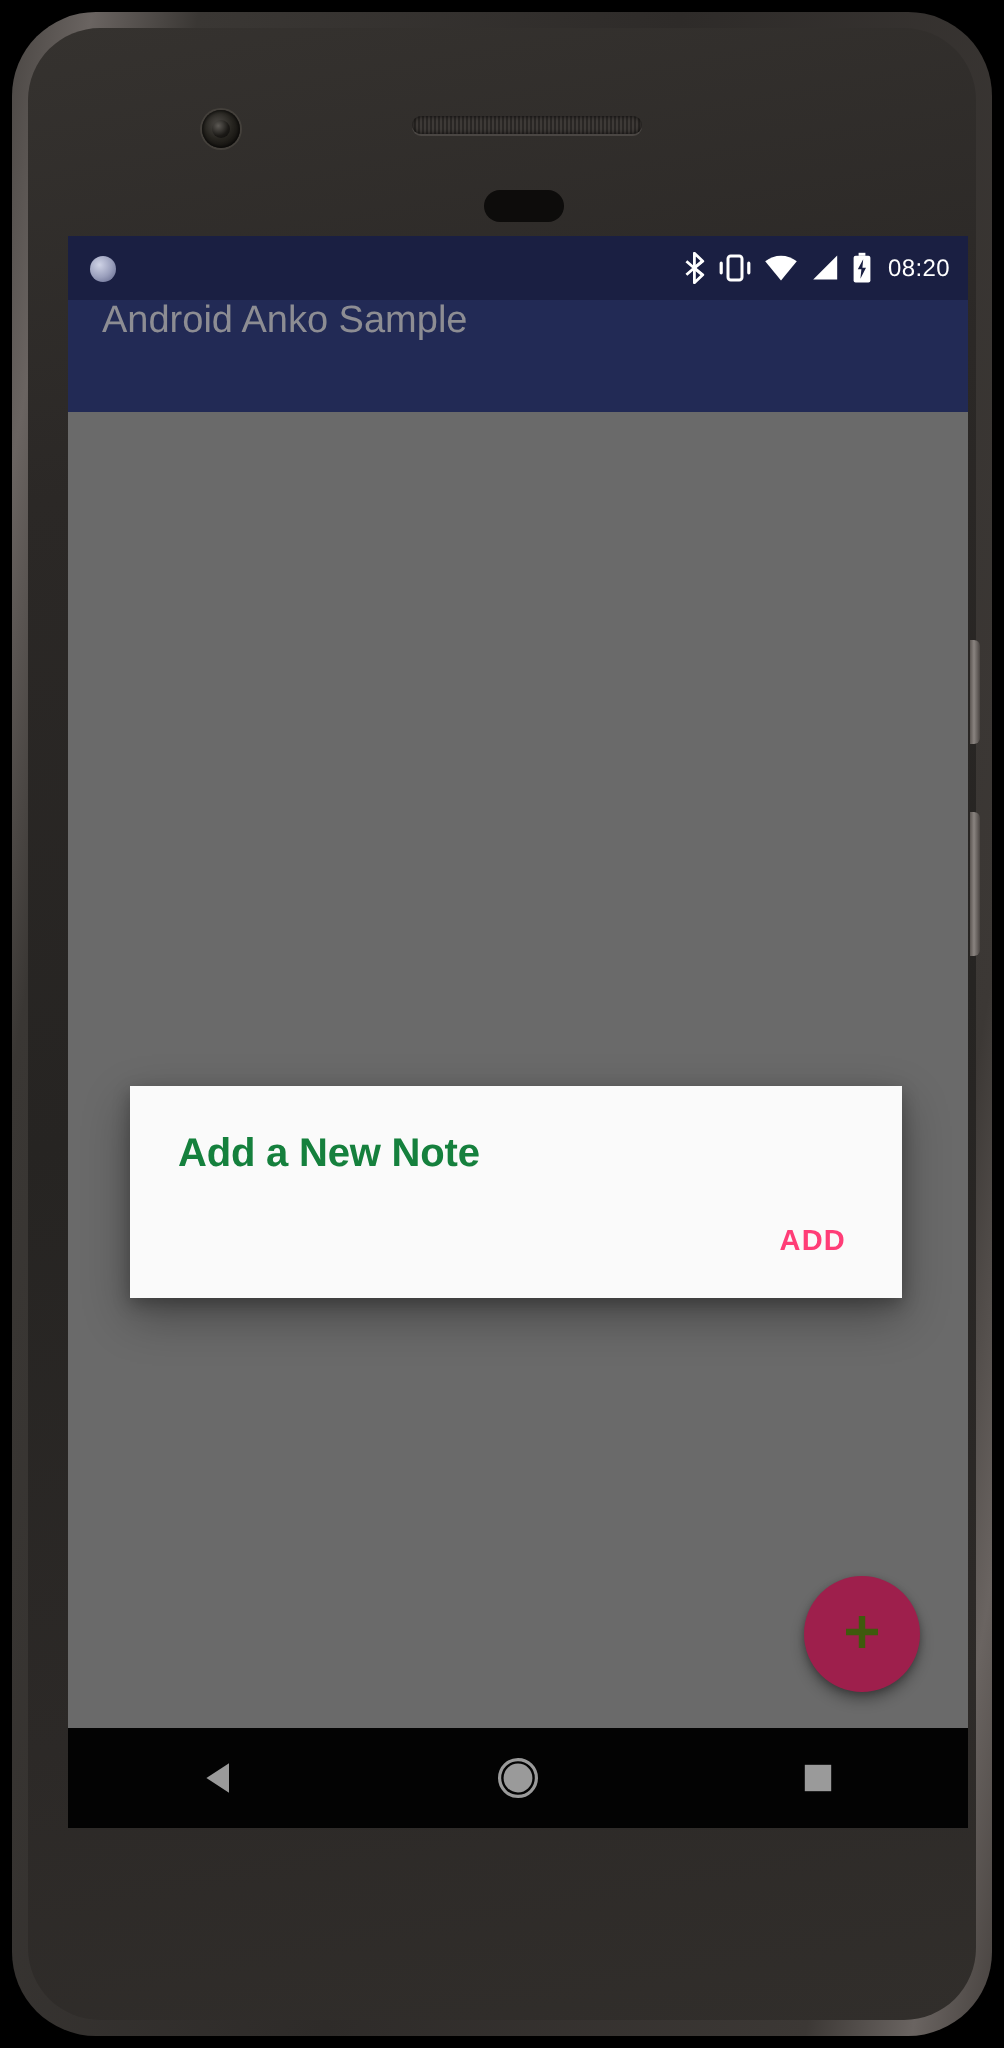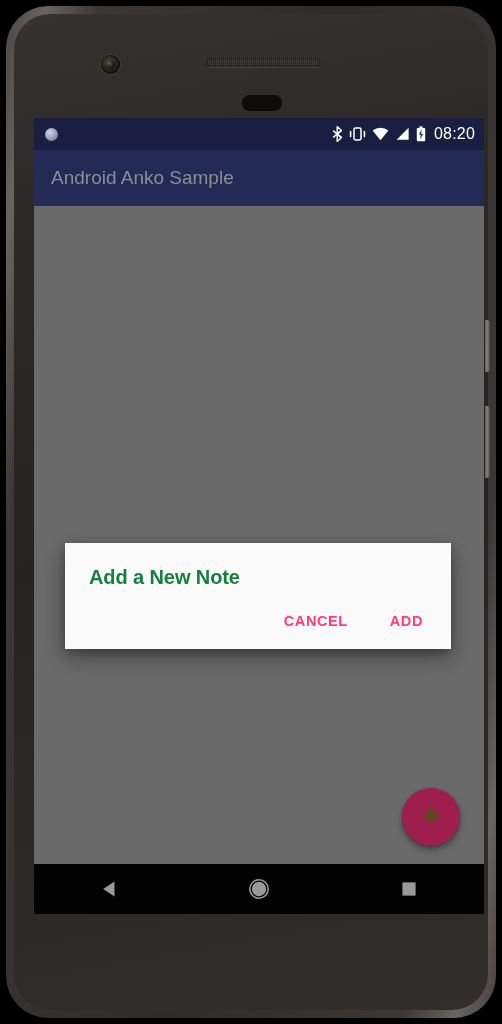--- a/index.html
+++ b/index.html
@@ -115,33 +115,33 @@
     background: radial-gradient(circle at 36% 34%, #cfd3e6 0%, #9ba0bd 52%, #7d82a3 75%, #e9ebf4 100%);
   }
   #status-right {
     display: flex;
     align-items: center;
     gap: 6px;
     color: #ffffff;
   }
   #status-right svg { display: block; }
   #clock {
-    font-size: 16px;
+    font-size: 12px;
     color: #ffffff;
     letter-spacing: 0.2px;
     margin-left: 2px;
     font-family: "Liberation Sans", sans-serif;
   }
 
   
   #app-bar {
     height: 56px;
     background: #222a55;
     display: flex;
-    align-items: center;
+    align-items: flex-start;
     padding-left: 17px;
     box-sizing: border-box;
   }
   #app-bar-title {
     font-size: 19px;
     color: #8d8d93;
     font-family: "Liberation Sans", sans-serif;
   }
 
   
@@ -302,21 +302,20 @@
           <span id="fab-plus-icon">
             <svg width="22" height="22" viewBox="0 0 22 22">
               <path d="M11 3 L11 19 M3 11 L19 11" stroke="#3f5a0d" stroke-width="3.2" stroke-linecap="butt"></path>
             </svg>
           </span>
         </button>
 
         <div id="dialog">
           <div id="dialog-title">Add a New Note</div>
           <div id="dialog-buttons">
-            <button class="dialog-button">CANCEL</button>
             <button class="dialog-button">ADD</button>
           </div>
         </div>
       </div>
 
       <div id="nav-bar">
         <button class="nav-btn">
           <span>
             <svg width="17" height="18" viewBox="0 0 17 18">
               <path d="M13.5 1.6 L13.5 16.4 L2.2 9 Z" fill="#9a9a9a"></path>

